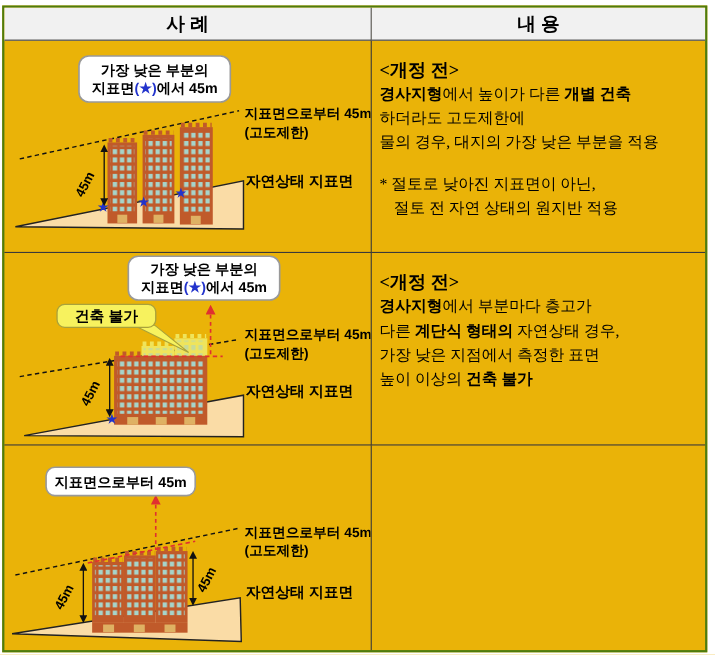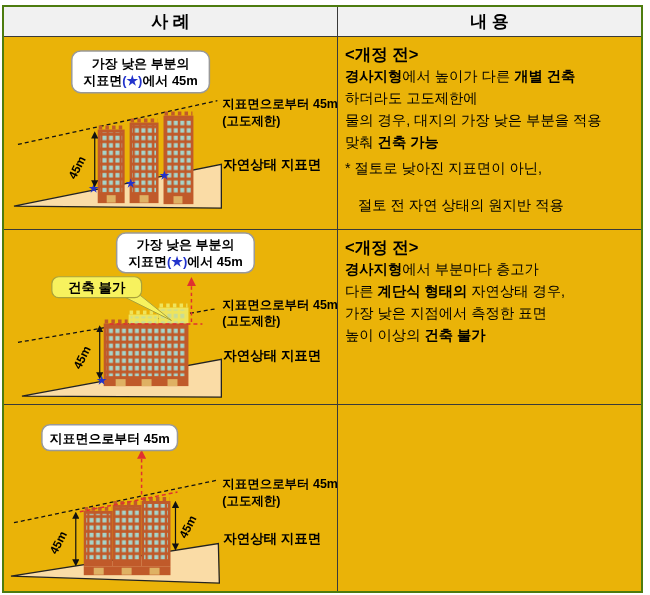--- a/index.html
+++ b/index.html
@@ -4,25 +4,25 @@
 <style>
   html,body{margin:0;padding:0;background:#fff;}
   body{width:650px;height:595px;position:relative;font-family:"Liberation Sans",sans-serif;color:#000;}
   .frame{position:absolute;left:2px;top:5px;width:637px;height:584px;border:2px solid #4d7c0f;
          display:grid;grid-template-columns:334px 1fr;grid-template-rows:30px 193px 175px 1fr;background:#eab308;}
   .cell{border-right:1.5px solid #3a3a3a;border-bottom:1.5px solid #3a3a3a;box-sizing:border-box;overflow:hidden;}
   .cell.last-col{border-right:none;}
   .cell.last-row{border-bottom:none;}
   .hdr{background:#f1f1f1;display:flex;align-items:center;justify-content:center;
        font-weight:bold;font-size:17px;}
-  .content{padding:6px 3px 0 7px;font-size:14.3px;line-height:22px;white-space:nowrap;}
+  .content{padding:16px 3px 0 7px;font-size:14.3px;line-height:22px;white-space:nowrap;font-family:Liberation Serif, serif;}
   .content .title{font-size:16.5px;font-weight:bold;}
   .b{font-weight:bold;}
-  .note{margin-top:4px;}
-  .note2{padding-left:13px;margin-top:15px;}
+  .note{margin-top:16px;}
+  .note2{padding-left:13px;}
   svg.diag{display:block;width:100%;height:100%;}
   svg text{font-family:"Liberation Sans",sans-serif;font-weight:bold;fill:#000;}
   .lbl{font-size:12.5px;}
   .lbl-lg{font-size:13.5px;}
   .bub{font-size:13px;}
   .meas{font-size:12px;}
   .star-t{font-size:11px;fill:#2233CC;font-weight:bold;}
 </style>
 </head>
 <body>
@@ -93,21 +93,20 @@
       <text x="219" y="88" class="lbl">(고도제한)</text>
       <text x="220" y="133" class="lbl-lg">자연상태 지표면</text>
     </svg>
   </div>
 
   <div class="cell last-col content">
     <div class="title">&lt;개정 전&gt;</div>
     <div><span class="b">경사지형</span><span>에서 높이가 다른 </span><span class="b">개별 건축</span></div>
     <div>하더라도 고도제한에</div>
     <div>물의 경우, 대지의 가장 낮은 부분을 적용</div>
-    <div><span>맞춰 </span><span class="b">건축 가능</span></div>
     <div class="note">* 절토로 낮아진 지표면이 아닌,</div>
     <div class="note2">절토 전 자연 상태의 원지반 적용</div>
   </div>
 
   <div class="cell">
     <svg class="diag" viewBox="0 0 334 175" preserveAspectRatio="none">
       <polygon points="18,167 218,130 218,168" fill="#FADCA6" stroke="#222" stroke-width="1.3"></polygon>
       <line x1="14" y1="113" x2="214" y2="79" stroke="#111" stroke-width="1.3" stroke-dasharray="4 3"></line>
 
       <g>

